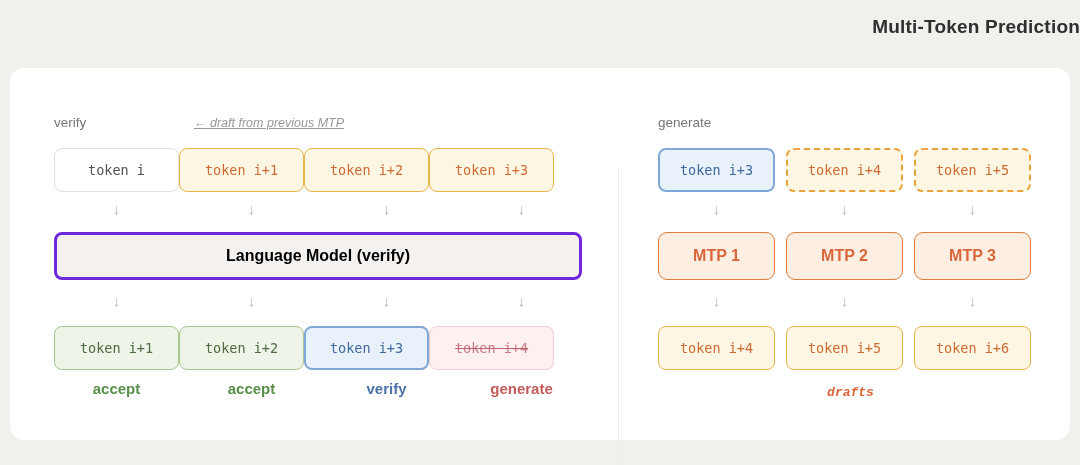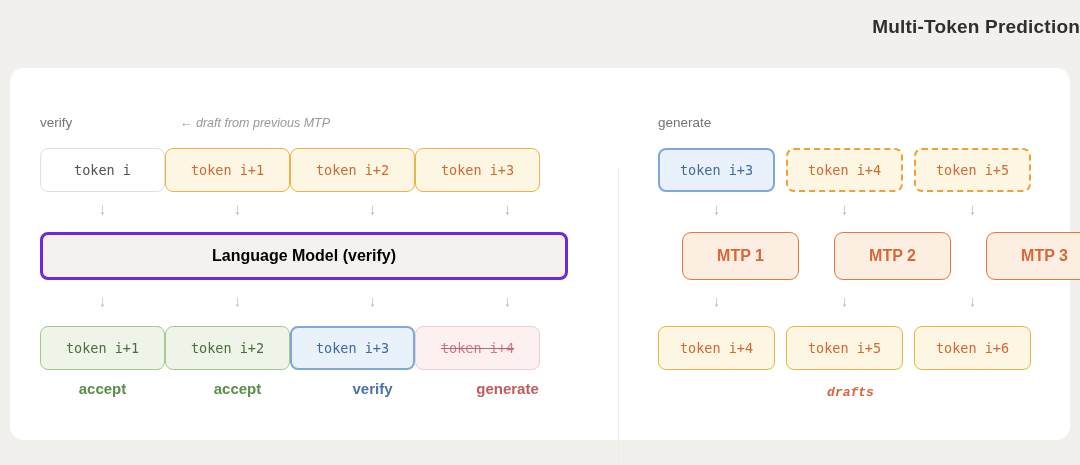--- a/index.html
+++ b/index.html
@@ -37,21 +37,21 @@
     top: 100px;
     width: 1px;
     height: 312px;
     background: #ececec;
   }
   .panel {
     position: absolute;
     top: 0;
     height: 372px;
   }
-  .panel-left  { left: 20px; width: 560px; }
+  .panel-left  { left: 34px; width: 560px; }
   .panel-right { left: 638px; width: 400px; }
 
   .section-label {
     position: absolute;
     font-size: 13.5px;
     color: #777471;
   }
   .hint-label {
     position: absolute;
     font-size: 12.5px;
@@ -98,21 +98,20 @@
     display: flex;
     align-items: center;
     justify-content: center;
     border-radius: 9px;
     background: #fdeee2;
     border: 1.5px solid #e2793f;
     color: #d9663a;
     font-size: 16px;
     font-weight: bold;
     font-family: "Liberation Sans", sans-serif;
-    margin-left: 24px;
   }
 
   .lm-bar {
     position: absolute;
     left: 10px;
     width: 528px;
     height: 48px;
     box-sizing: border-box;
     background: #f4f1ee;
     border: 3px solid #6d28d9;
@@ -167,21 +166,21 @@
 
 <div class="page-title">Multi-Token Prediction</div>
 
 <div class="card">
 
   <div class="divider"></div>
 
   <div class="panel panel-left">
 
     <div class="section-label" style="left:10px; top:47px;">verify</div>
-    <div class="hint-label" style="left:150px; top:48px;">← draft from previous MTP</div>
+    <div class="hint-label" style="left:150px; top:48px;text-decoration:underline;">← draft from previous MTP</div>
 
     <div class="row row-left" style="top:80px;">
       <div class="box w-left box-plain">token i</div>
       <div class="box w-left box-amber">token i+1</div>
       <div class="box w-left box-amber">token i+2</div>
       <div class="box w-left box-amber">token i+3</div>
     </div>
 
     <div class="arrows row-left" style="top:133px; gap:10px; left:10px;">
       <div class="arrow arrow-left">↓</div>

